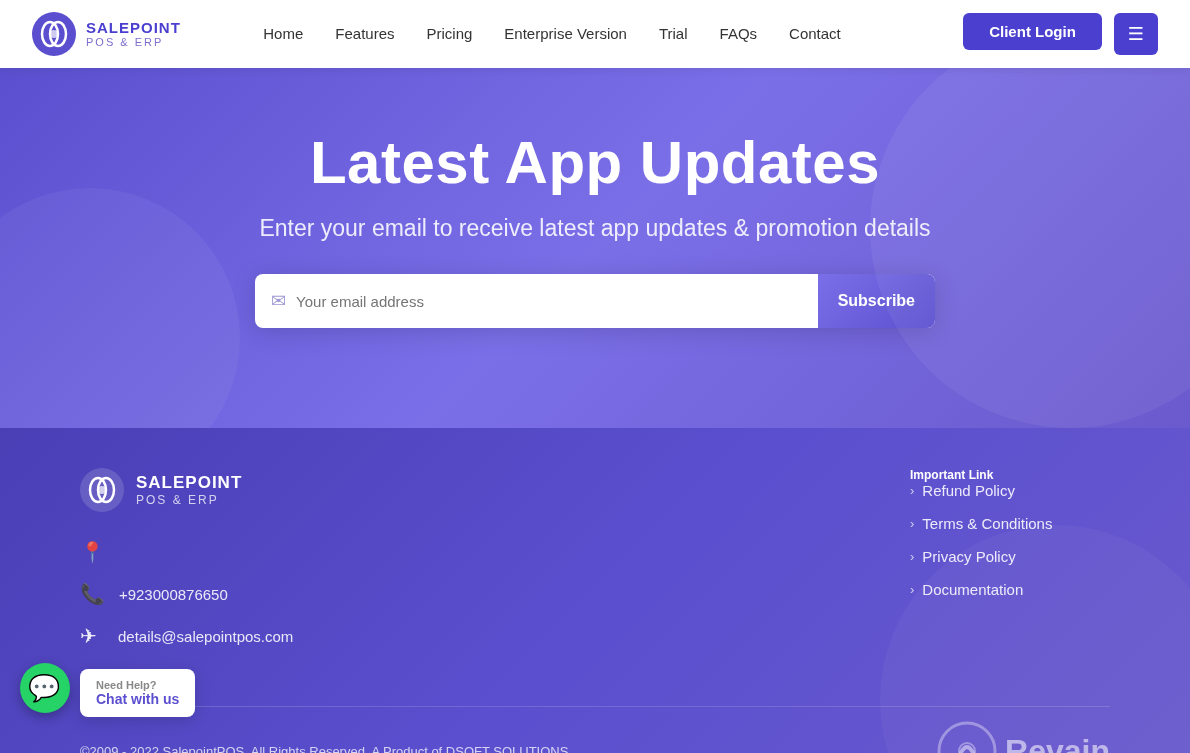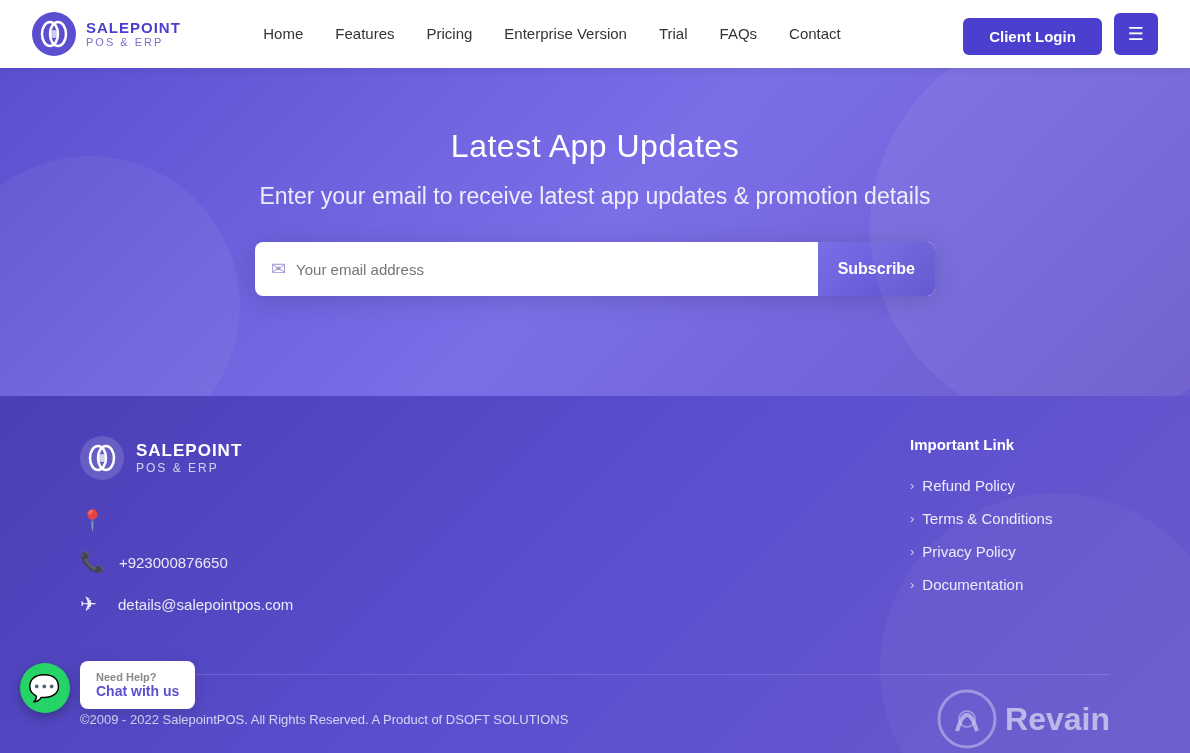--- a/index.html
+++ b/index.html
@@ -53,21 +53,21 @@
       list-style: none;
     }
     .nav-links li a {
       text-decoration: none;
       color: #333;
       font-size: 15px;
       font-weight: 500;
     }
     .navbar-right {
       display: flex;
-      align-items: flex-end;
+      align-items: flex-start;
       gap: 12px;
       margin-left: 40px;
     }
     .client-login-btn {
       background: #4a3fcf;
       color: #fff;
       border: none;
       border-radius: 6px;
       padding: 10px 26px;
       font-size: 15px;
@@ -102,22 +102,22 @@
     }
     .hero::after {
       content: '';
       position: absolute;
       bottom: -60px; left: -60px;
       width: 300px; height: 300px;
       border-radius: 50%;
       background: rgba(255,255,255,0.05);
     }
     .hero-title {
-      font-size: 32px;
-      font-weight: 400;
+      font-size: 60px;
+      font-weight: 700;
       color: #fff;
       margin-bottom: 18px;
       letter-spacing: 0.5px;
     }
     .hero-subtitle {
       font-size: 23px;
       color: rgba(255,255,255,0.88);
       margin-bottom: 32px;
     }
     .email-form {
@@ -211,24 +211,23 @@
     }
     .footer-contact-icon {
       font-size: 20px;
       color: rgba(255,255,255,0.9);
       min-width: 24px;
     }
     .footer-right {
       min-width: 200px;
     }
     .footer-section-title {
-      font-size: 15px;
+      font-size: 12px;
       font-weight: 700;
       color: #fff;
-      margin-bottom: 24px;
     }
     .footer-links {
       list-style: none;
       display: flex;
       flex-direction: column;
       gap: 16px;
     }
     .footer-links li {
       display: flex;
       align-items: center;
@@ -291,21 +290,21 @@
       cursor: pointer;
       box-shadow: 0 4px 12px rgba(0,0,0,0.3);
       z-index: 100;
     }
     .chat-bubble-icon {
       color: #fff;
       font-size: 26px;
     }
     .chat-tooltip {
       position: fixed;
-      bottom: 44px;
+      bottom: 36px;
       left: 80px;
       background: #fff;
       color: #333;
       border-radius: 8px;
       padding: 10px 16px;
       font-size: 13px;
       box-shadow: 0 4px 16px rgba(0,0,0,0.15);
       z-index: 101;
       white-space: nowrap;
     }

